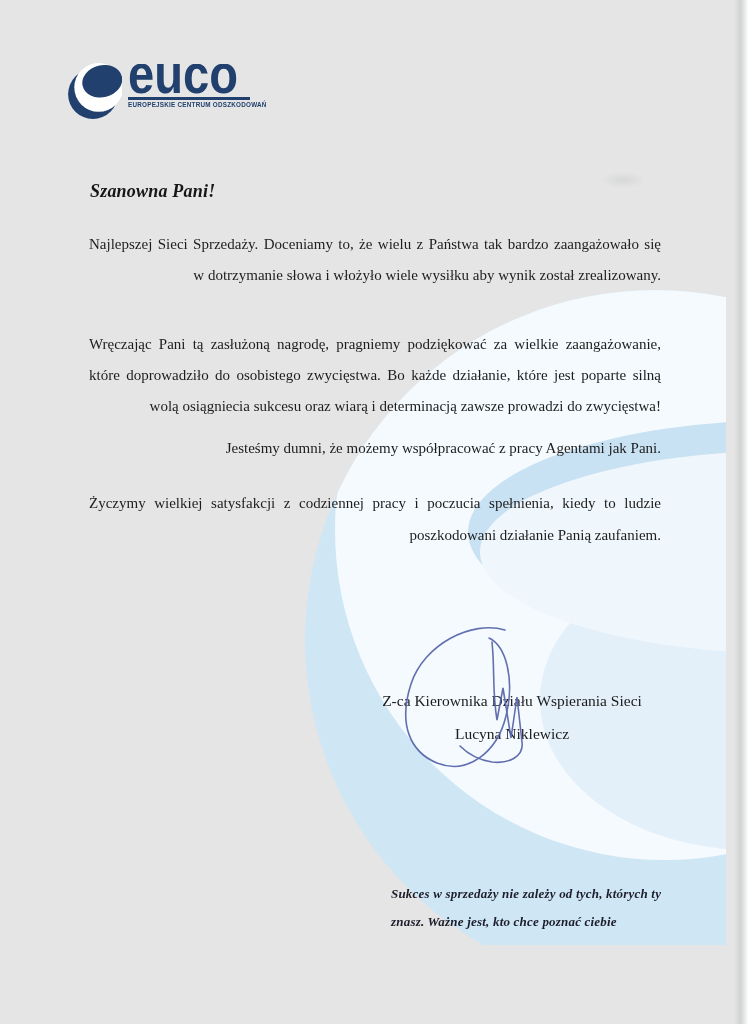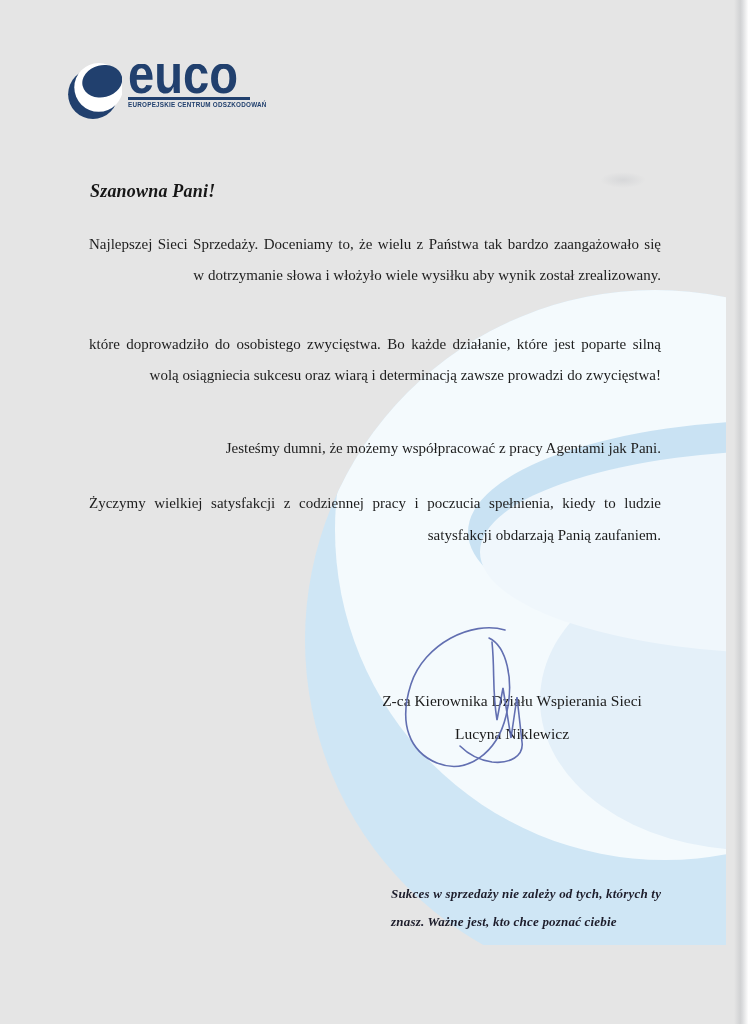--- a/index.html
+++ b/index.html
@@ -84,31 +84,32 @@
   </div>
 
   <div class="greeting">Szanowna Pani!</div>
 
   <div class="textblock p1">
     <div class="jline">Najlepszej Sieci Sprzedaży. Doceniamy to, że wielu z Państwa tak bardzo zaangażowało się</div>
     <div class="lline">w dotrzymanie słowa i włożyło wiele wysiłku aby wynik został zrealizowany.</div>
   </div>
 
   <div class="textblock p2">
+    <div class="jline">Wręczając Pani tą zasłużoną nagrodę, pragniemy podziękować za wielkie zaangażowanie,</div>
     <div class="jline">które doprowadziło do osobistego zwycięstwa. Bo każde działanie, które jest poparte silną</div>
     <div class="lline">wolą osiągniecia sukcesu oraz wiarą i determinacją zawsze prowadzi do zwycięstwa!</div>
   </div>
 
   <div class="textblock p3">
     <div class="lline">Jesteśmy dumni, że możemy współpracować z pracy Agentami jak Pani.</div>
   </div>
 
   <div class="textblock p4">
     <div class="jline">Życzymy wielkiej satysfakcji z codziennej pracy i poczucia spełnienia, kiedy to ludzie</div>
-    <div class="lline">satysfakcji obdarzają Panią zaufaniem.</div>
+    <div class="lline">poszkodowani działanie Panią zaufaniem.</div>
   </div>
 
   <div class="sign-block">
     <div>Z-ca Kierownika Działu Wspierania Sieci</div>
     <div>Lucyna Niklewicz</div>
   </div>
 
   <svg class="signature-ink" width="748" height="1024" viewBox="0 0 748 1024" aria-hidden="true">
     <g fill="none" stroke="#5664ab" stroke-width="1.6" stroke-linecap="round" opacity="0.92">
       <path d="M 505 630 C 472 620, 424 644, 411 684

